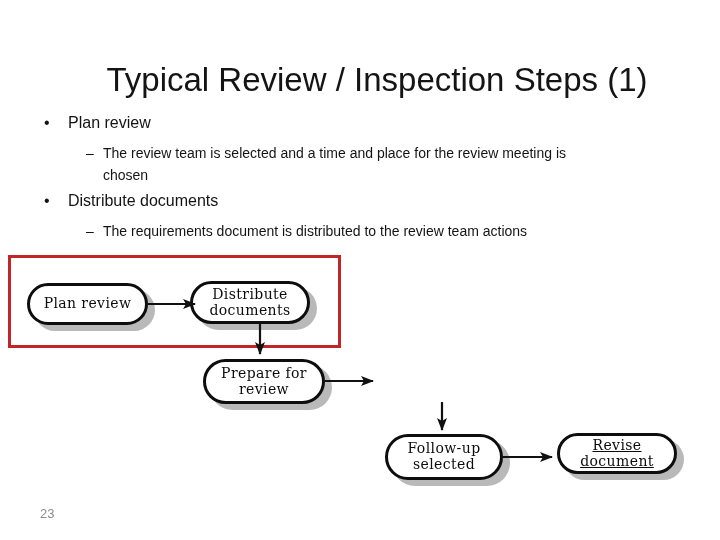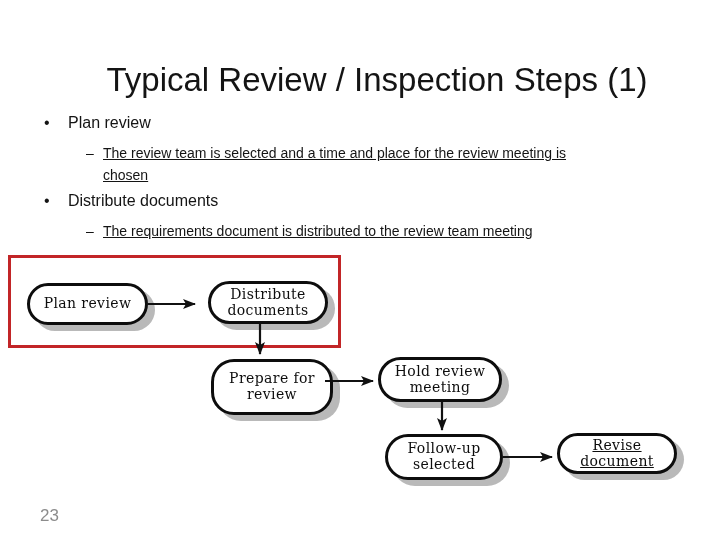--- a/index.html
+++ b/index.html
@@ -27,21 +27,21 @@
     position: absolute; left: 44px;
     display: flex; align-items: flex-start;
     color: #141414;
   }
   .bullet-row .marker { width: 24px; flex: 0 0 24px; }
   .row-l1 { font-size: 16px; }
   .row-l2 {
     left: 86px; font-size: 14px; line-height: 1.55;
   }
   .row-l2 .marker { width: 17px; flex: 0 0 17px; }
-  .row-l2 .txt { white-space: pre-line; width: 575px; text-decoration: underline; }
+  .row-l2 .txt { white-space: pre-line; width: 575px; }
   #bullet1 { top: 114px; }
   #sub1    { top: 143px; }
   #bullet2 { top: 192px; }
   #sub2    { top: 221px; }
 
   
   .diagram { position: absolute; inset: 0; }
   .hl-box {
     position: absolute; box-sizing: border-box;
     left: 8px; top: 255px; width: 333px; height: 93px;
@@ -56,36 +56,36 @@
     box-shadow: 7px 6px 0 #b9b9b9;
     display: flex; align-items: center; justify-content: center;
     text-align: center;
     font-family: "DejaVu Serif", serif;
     font-size: 14px; line-height: 1.12; letter-spacing: 0.4px;
     color: #0d0d0d;
     white-space: pre-line;
     z-index: 2;
   }
   #node-plan-review          { left: 27px;  top: 283px; width: 121px; height: 42px; }
-  #node-distribute-documents { left: 208px; top: 281px; width: 120px; height: 43px; }
-  #node-prepare-for-review   { left: 211px; top: 359px; width: 122px; height: 56px; }
+  #node-distribute-documents { left: 190px; top: 281px; width: 120px; height: 43px; }
+  #node-prepare-for-review   { left: 203px; top: 359px; width: 122px; height: 45px; }
   #node-hold-review-meeting  { left: 378px; top: 357px; width: 124px; height: 45px; }
   #node-follow-up-actions    { left: 385px; top: 434px; width: 118px; height: 46px; }
   #node-revise-document      { left: 557px; top: 433px; width: 120px; height: 41px; text-decoration: underline; }
 
   .arrows {
     position: absolute; left: 0; top: 0;
     width: 720px; height: 540px;
     z-index: 3; pointer-events: none;
   }
 
   
   .page-num {
     position: absolute; left: 40px; top: 506px;
-    font-size: 17px; color: #8c8c8c;
+    font-size: 13px; color: #8c8c8c;
   }
 </style>
 </head>
 <body>
 
 <div class="slide">
 
   <h1 class="title">Typical Review / Inspection Steps (1)</h1>
 
   <div class="bullet-row row-l1" id="bullet1">
@@ -97,34 +97,32 @@
     <span class="txt">The review team is selected and a time and place for the review meeting is
 chosen</span>
   </div>
 
   <div class="bullet-row row-l1" id="bullet2">
     <span class="marker">•</span>
     <span class="txt">Distribute documents</span>
   </div>
   <div class="bullet-row row-l2" id="sub2">
     <span class="marker">–</span>
-    <span class="txt">The requirements document is distributed to the review team meeting</span>
+    <span class="txt">The requirements document is distributed to the review team actions</span>
   </div>
 
   <div class="diagram">
 
     <div class="hl-box"></div>
 
     <div class="node" id="node-plan-review">Plan review</div>
     <div class="node" id="node-distribute-documents">Distribute
 documents</div>
     <div class="node" id="node-prepare-for-review">Prepare for
 review</div>
-    <div class="node" id="node-hold-review-meeting">Hold review
-meeting</div>
     <div class="node" id="node-follow-up-actions">Follow-up
 selected</div>
     <div class="node" id="node-revise-document">Revise
 document</div>
 
     <svg class="arrows" viewBox="0 0 720 540" xmlns="http://www.w3.org/2000/svg">
       <defs>
         <marker id="ah" markerUnits="userSpaceOnUse" markerWidth="15" markerHeight="12" refX="12" refY="5" orient="auto">
           <path d="M0,0 L13,5 L0,10 L3,5 Z" fill="#111111"></path>
         </marker>

